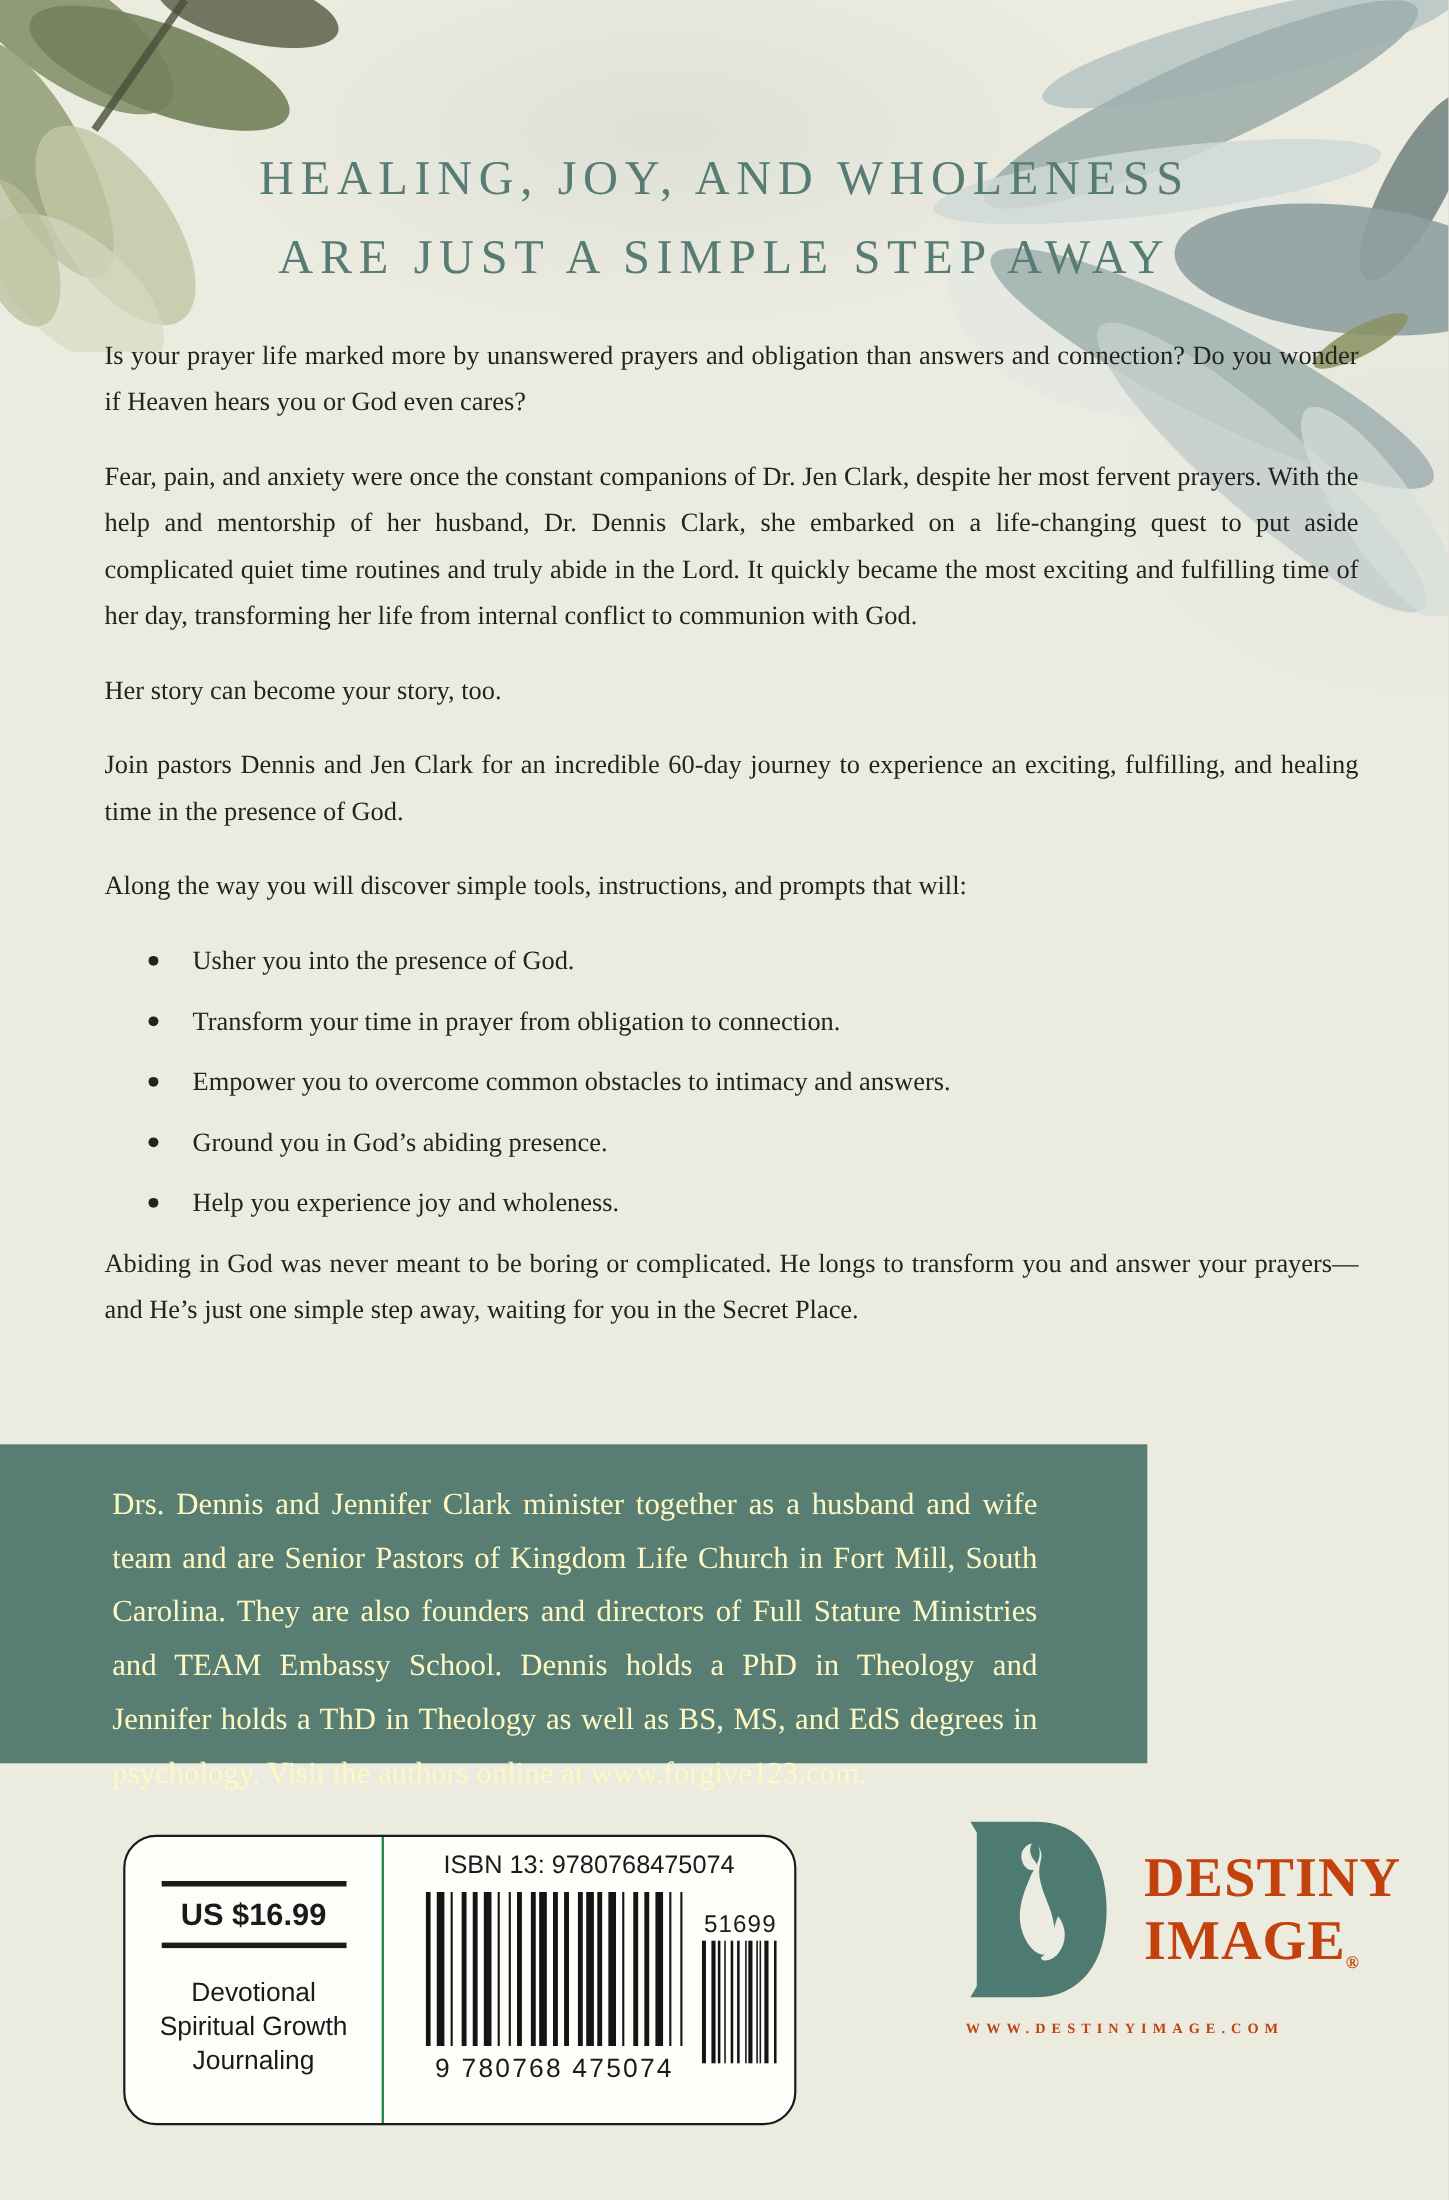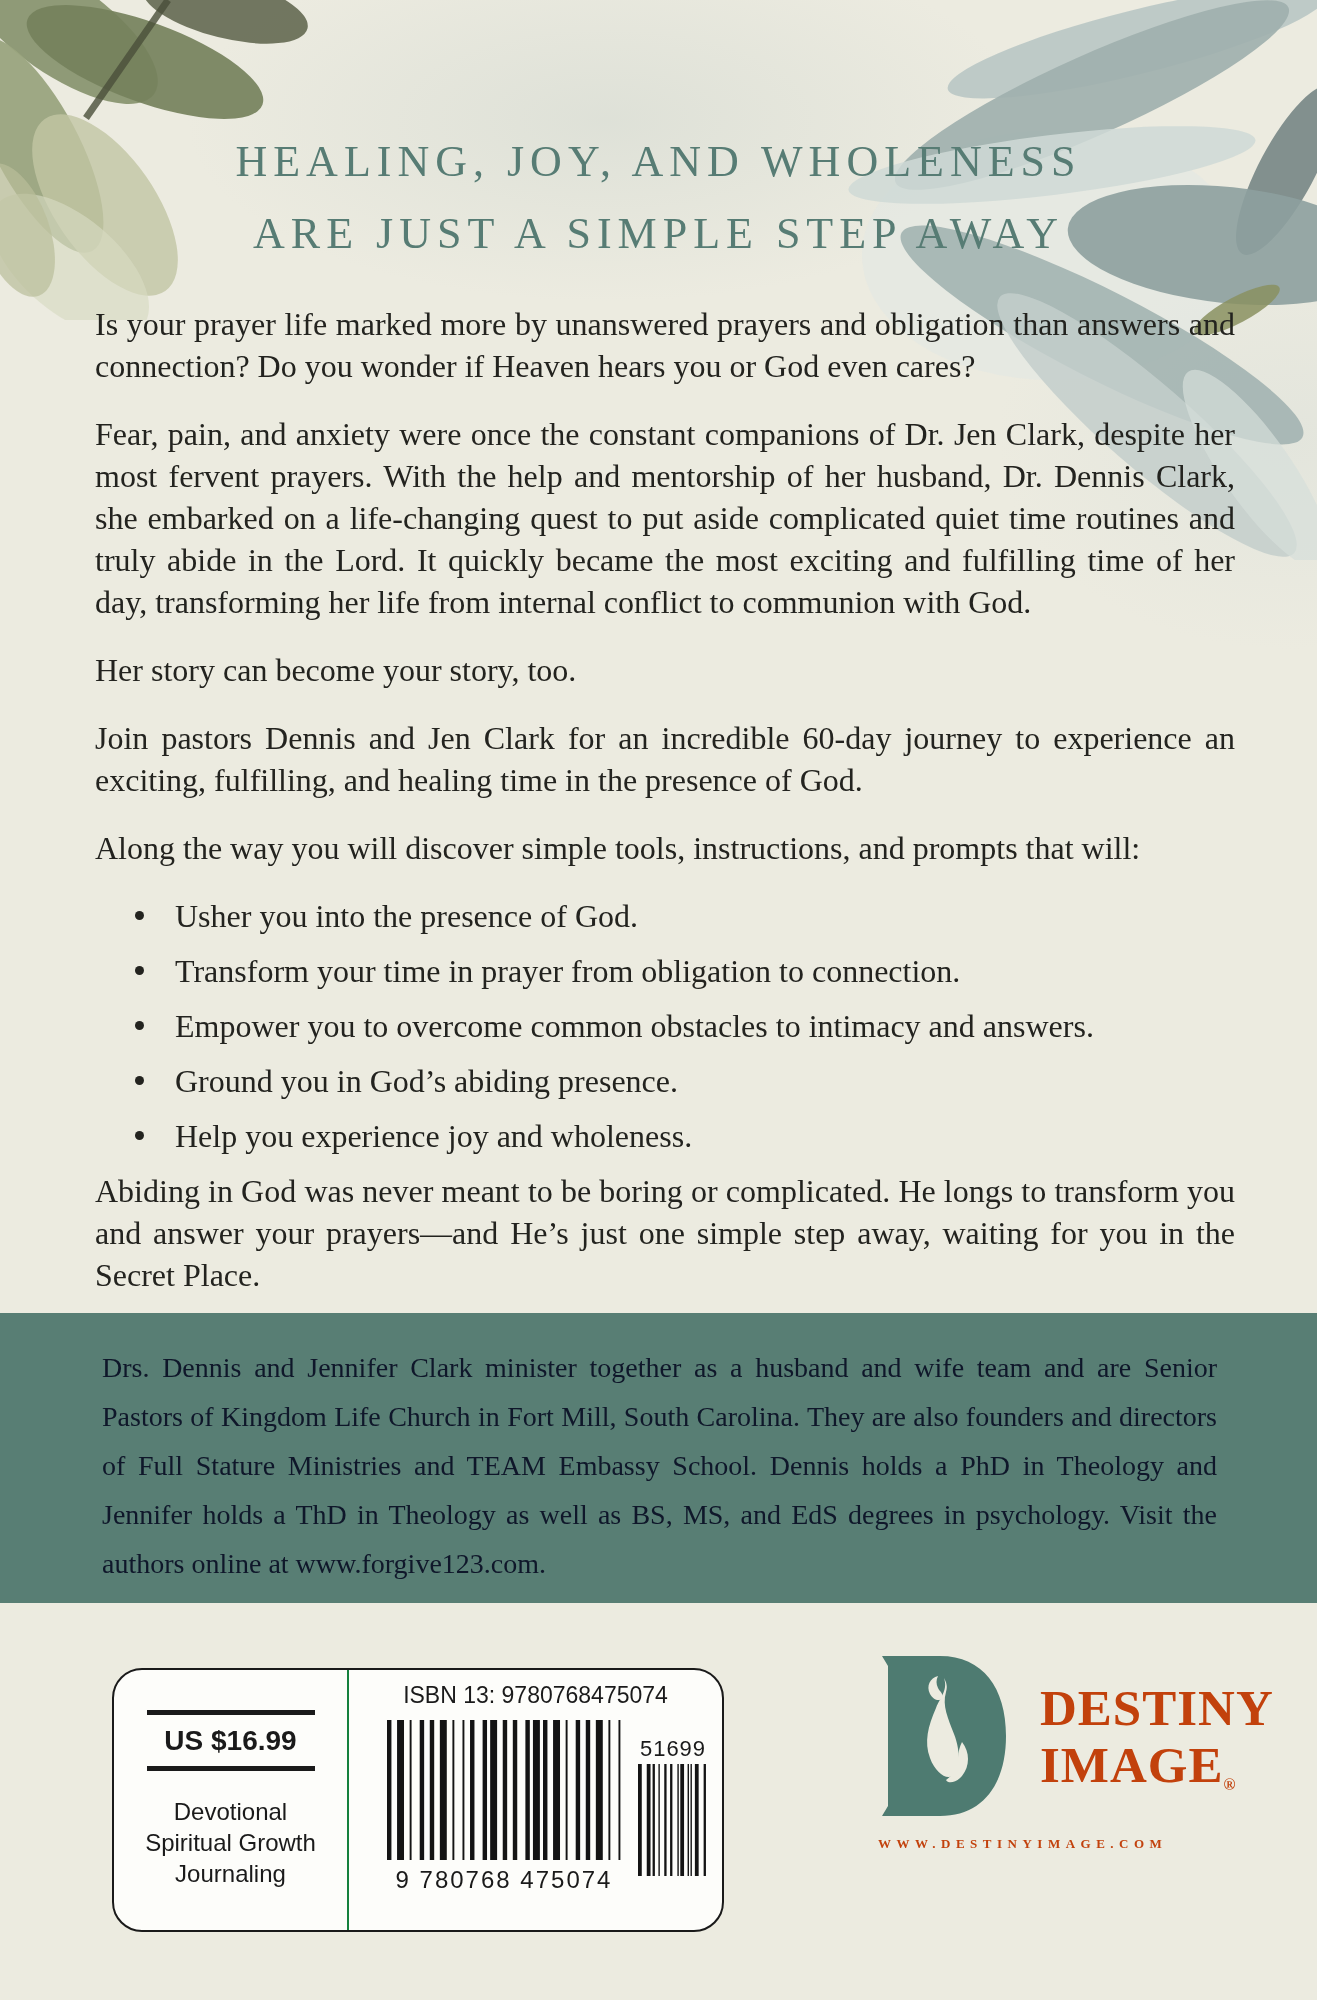--- a/index.html
+++ b/index.html
@@ -27,21 +27,21 @@
     position:absolute;top:126px;left:0;right:0;
     text-align:center;
     font-size:44px;line-height:72px;
     letter-spacing:6px;
     color:#577c74;
     font-weight:400;
   }
 
   .body-copy{
     position:absolute;top:303px;left:95px;width:1140px;
-    font-size:32px;line-height:42px;
+    font-size:24px;line-height:42px;
     text-align:justify;
   }
   .body-copy p{margin:0 0 26px 0;}
   .body-copy p.closing{margin-top:12px;}
   .bullet-list{
     list-style:none;margin:18px 0 4px 0;padding:0;
   }
   .bullet-list li{
     position:relative;
     padding-left:80px;
@@ -49,25 +49,25 @@
     text-align:left;
   }
   .bullet-list li::before{
     content:"";
     position:absolute;left:40px;top:16px;
     width:9px;height:9px;border-radius:50%;
     background:#23231f;
   }
 
   .bio-band{
-    position:absolute;top:1313px;left:0;width:1317px;height:290px;
+    position:absolute;top:1313px;left:0;width:1043px;height:290px;
     background:#587e74;
     box-sizing:border-box;
     padding:30px 100px 0 102px;
-    color:#0f172a;
+    color:#fef9c3;
     font-size:28px;line-height:49px;
     text-align:justify;
   }
 
   
   .barcode-box{
     position:absolute;top:1668px;left:112px;width:612px;height:264px;
     background:#fdfdfa;
     border:2.5px solid #1a1a1a;
     border-radius:30px;

